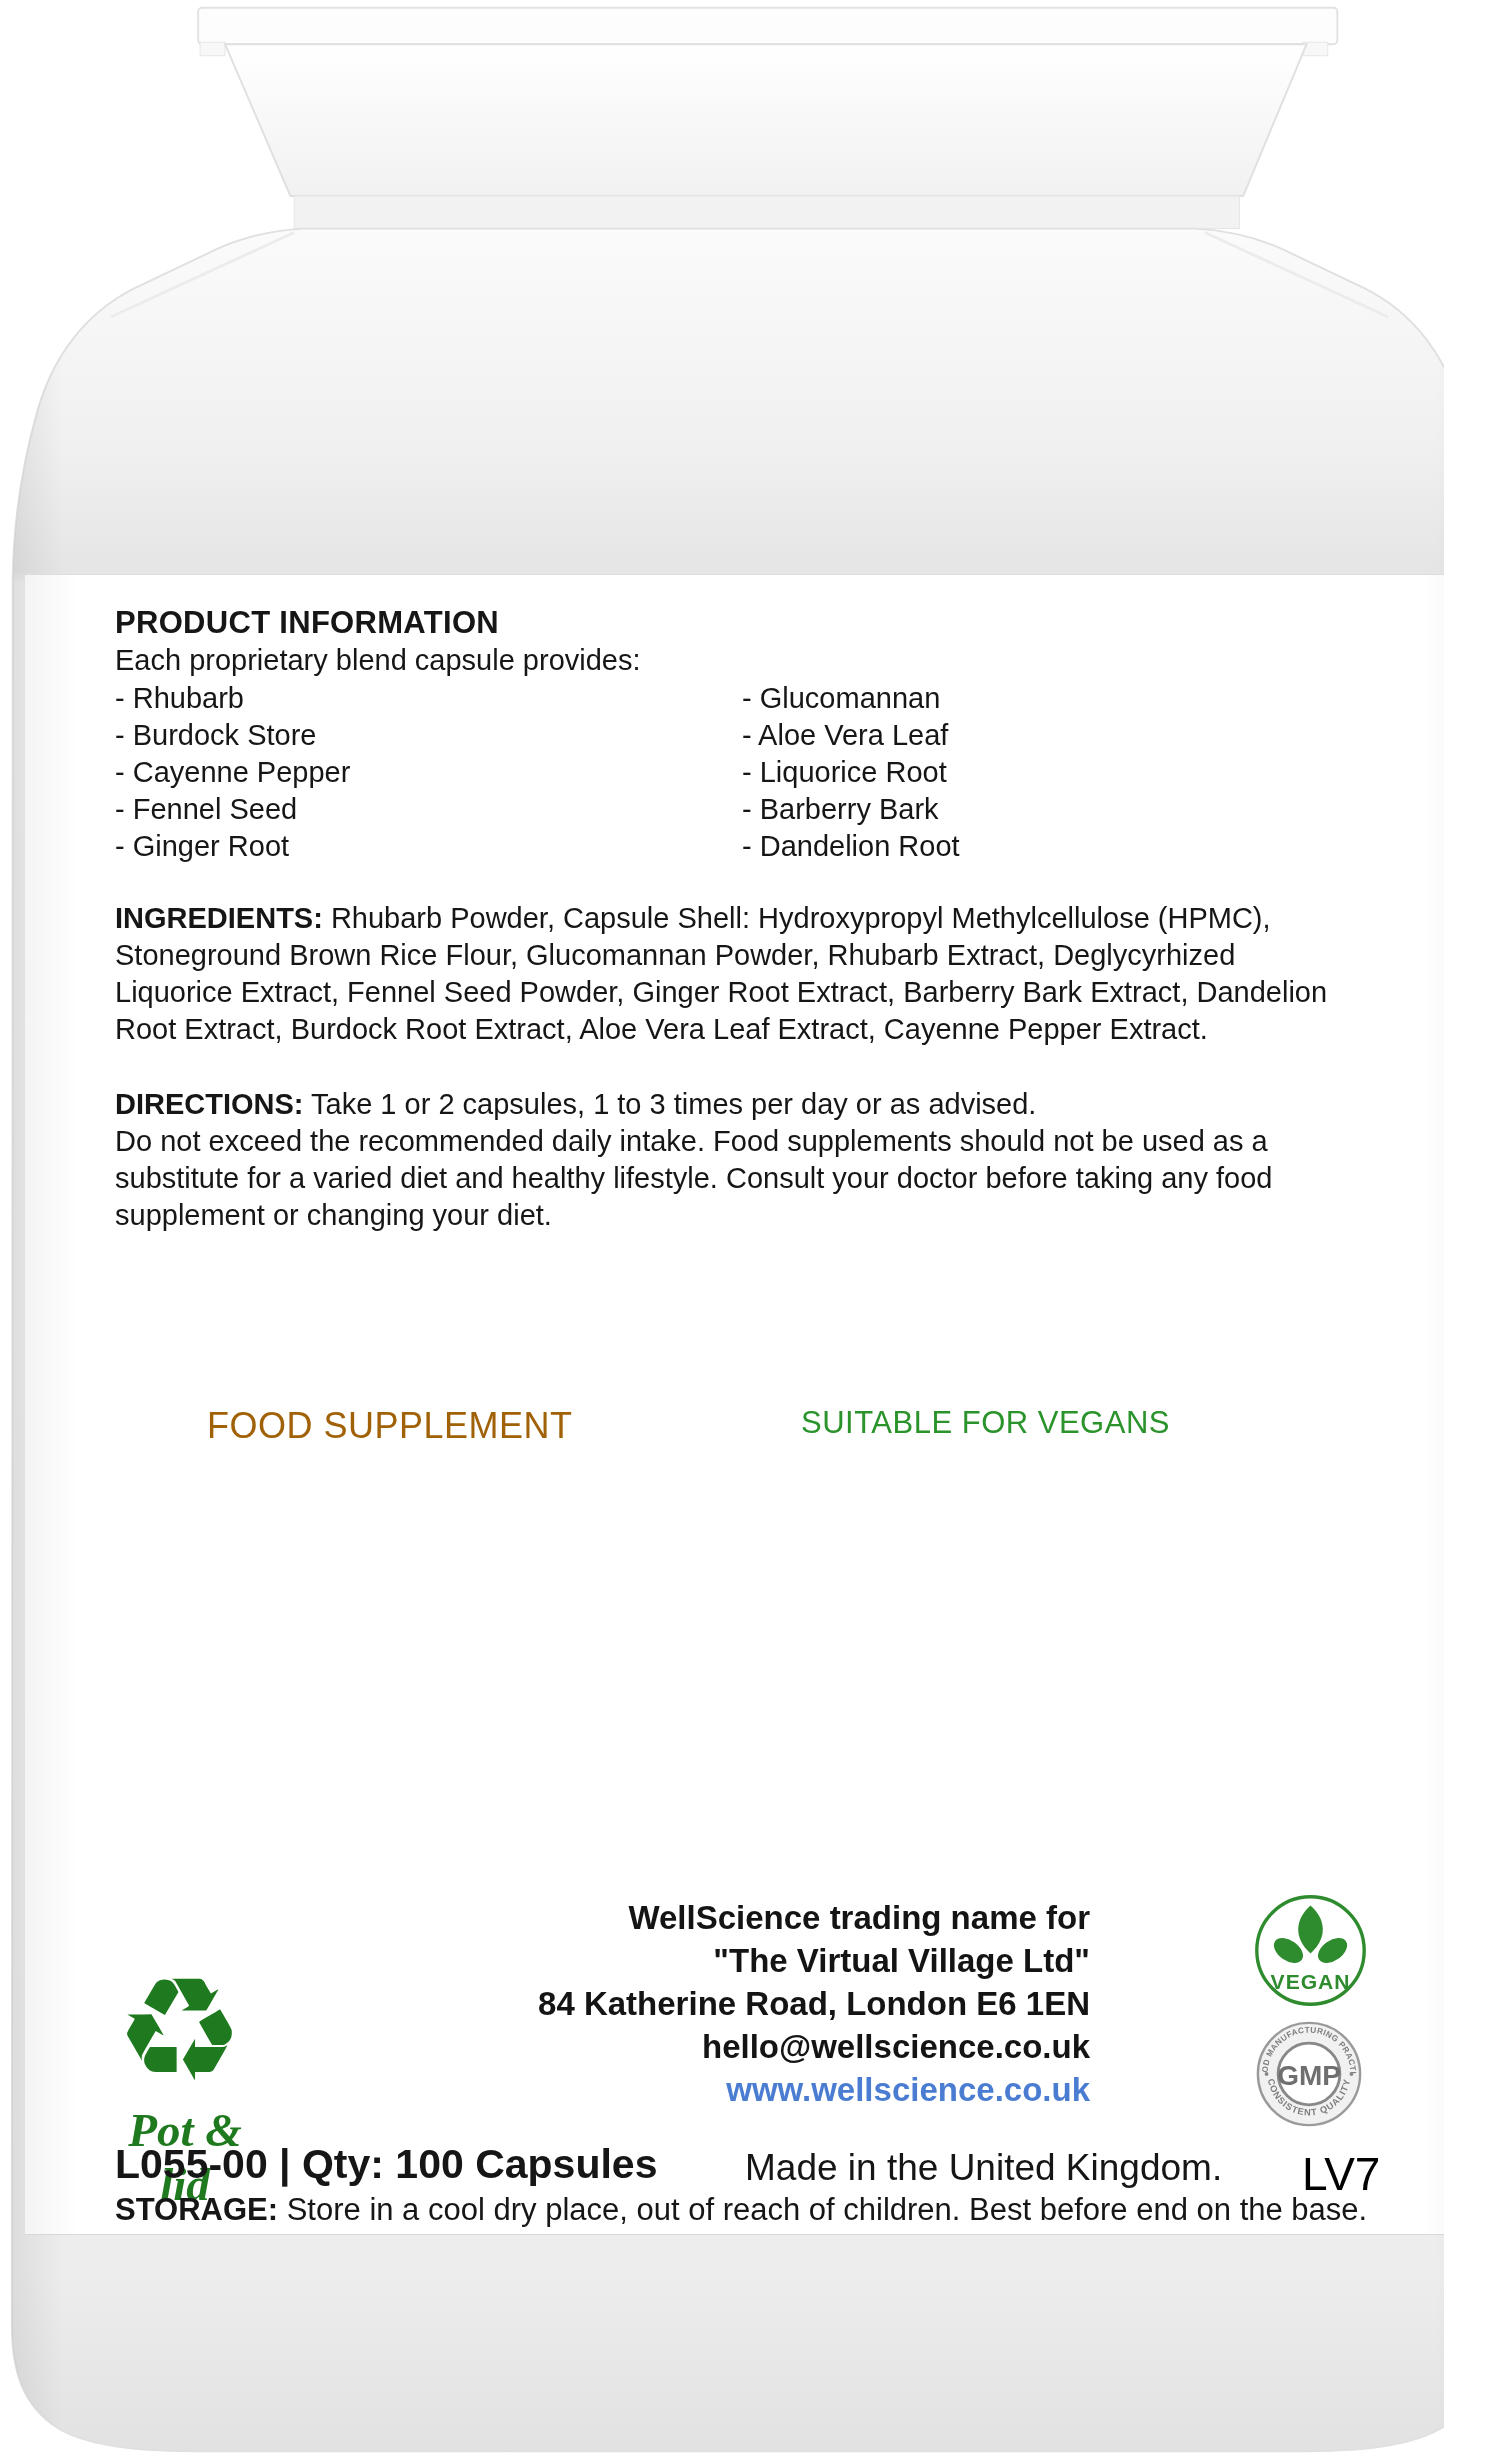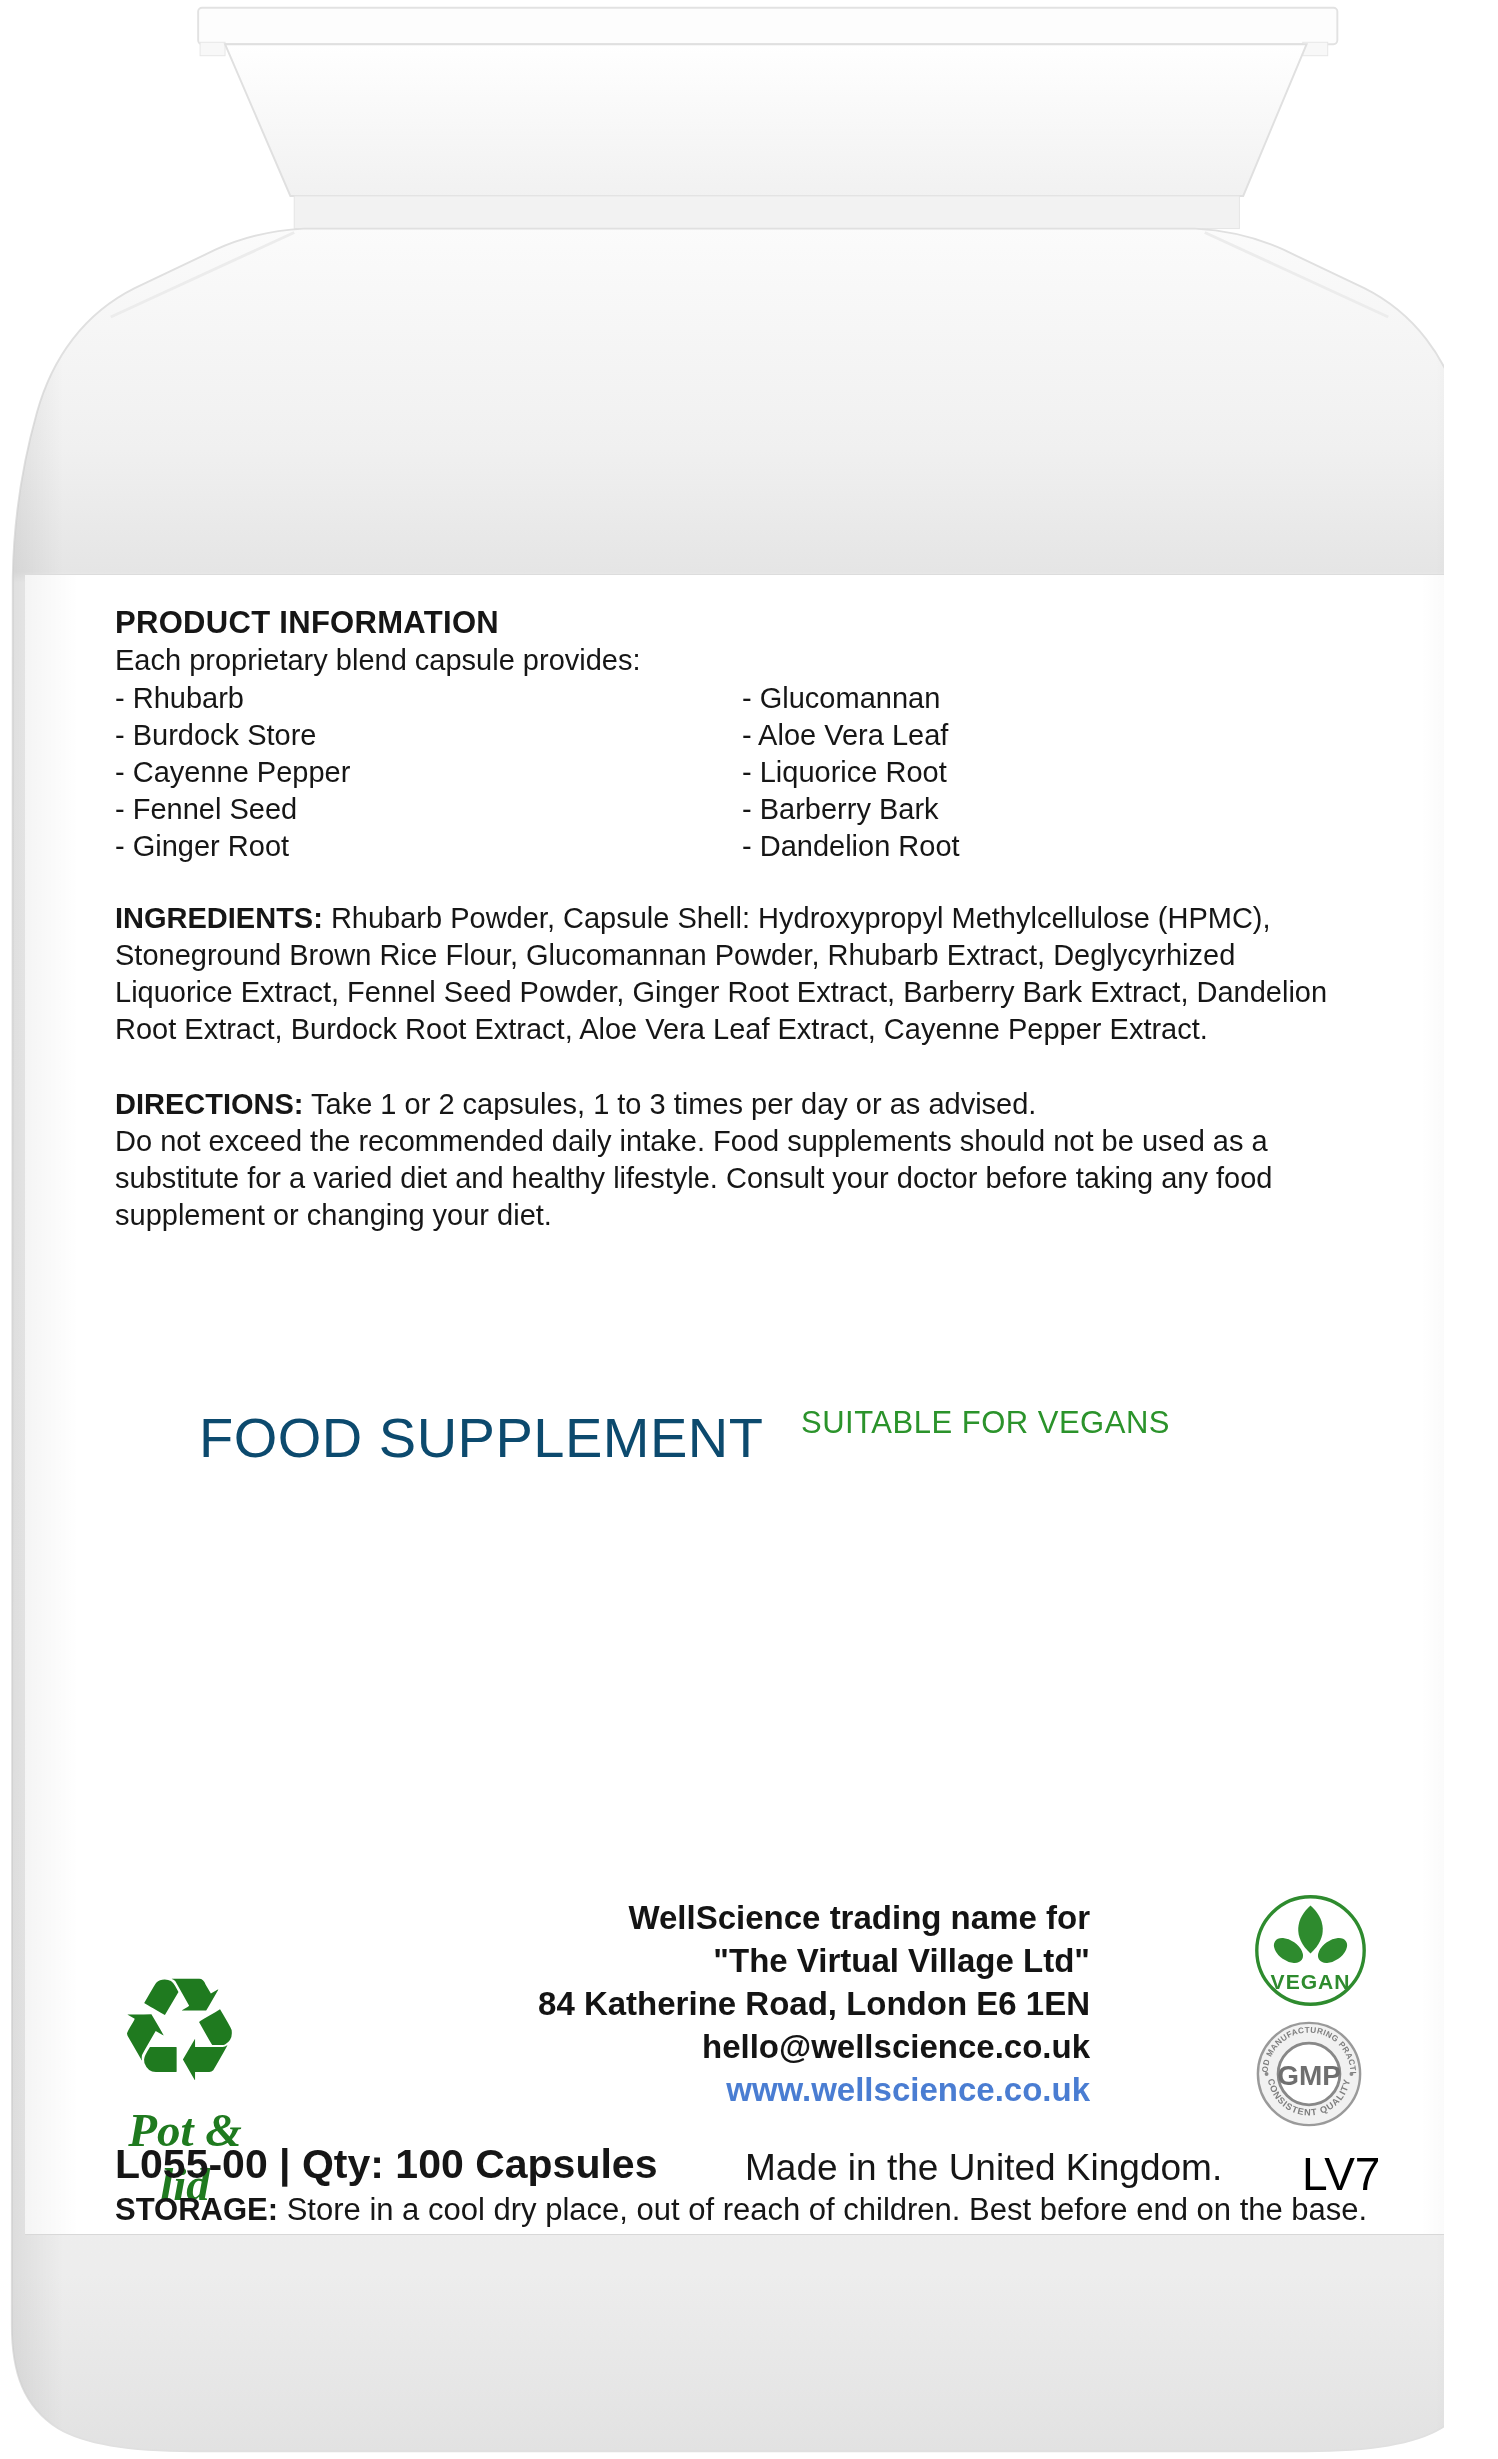--- a/index.html
+++ b/index.html
@@ -18,21 +18,21 @@
   .pi-sub{font-size:29px;line-height:37px;}
   .blend-col{position:absolute;top:105px;font-size:29px;line-height:37px;}
   .blend-left{left:90px;}
   .blend-right{left:717px;}
   
   .para{position:absolute;left:90px;width:1245px;font-size:29px;line-height:37px;margin:0;}
   .ingredients-para{top:325px;}
   .directions-para{top:511px;}
   .directions-para p{margin:0;}
   
-  .supp-food{position:absolute;left:174px;top:830px;font-size:56px;letter-spacing:0.5px;color:#0c4a6e;}
+  .supp-food{position:absolute;left:182px;top:830px;font-size:36px;letter-spacing:0.5px;color:#a16207;}
   .supp-vegan{position:absolute;left:776px;top:830px;font-size:31px;letter-spacing:0.5px;color:#2b932b;}
   
   .address{position:absolute;left:383px;top:1321px;width:682px;text-align:right;
            font-size:33px;font-weight:700;line-height:43px;color:#141414;}
   .website{color:#4a7dd2;}
   
   .recycle{position:absolute;left:90px;top:1388px;font-family:"DejaVu Sans",sans-serif;
            font-size:144px;line-height:134px;color:#1f7a1f;}
   .potlid{position:absolute;left:83px;top:1528px;width:154px;text-align:center;
           font-family:"Liberation Serif",serif;font-style:italic;font-weight:700;

